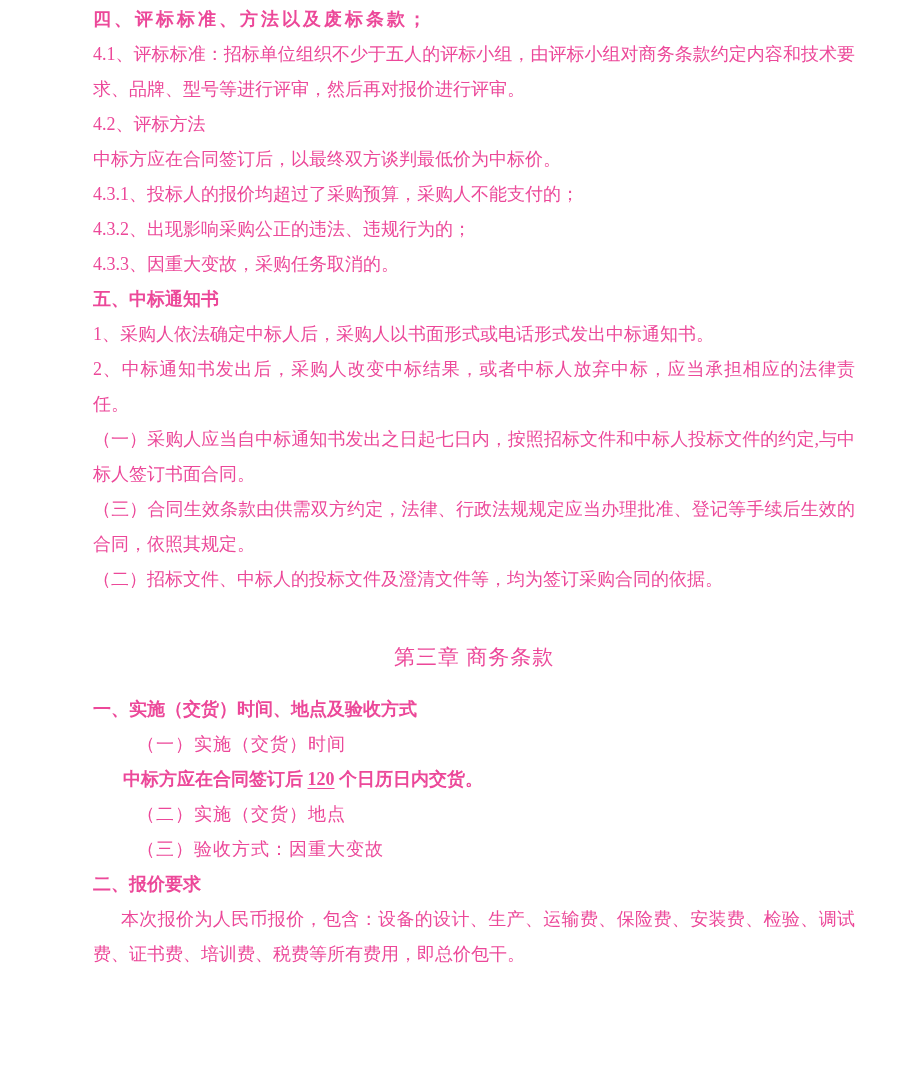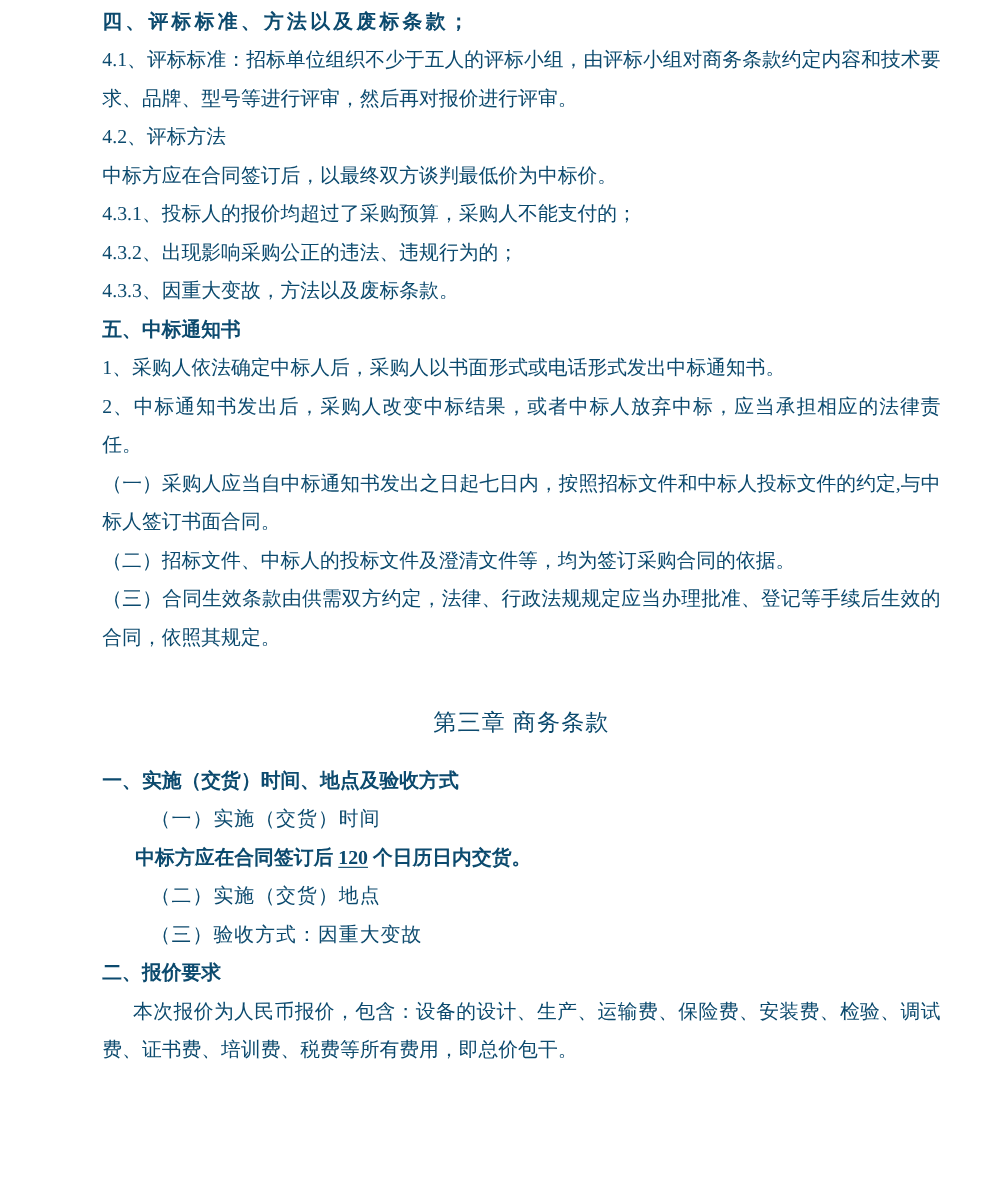--- a/index.html
+++ b/index.html
@@ -19,21 +19,21 @@
   .content {
     margin-left: 93px;
     width: 762px;
     padding-top: 2px;
   }
   .content p {
     margin: 0;
     font-size: 18px;
     line-height: 35px;
     text-align: justify;
-    color: #0c4a6e;
+    color: #ec4899;
   }
   .c-h {
     font-weight: bold;
     color: #161616;
   }
   .tracked {
     letter-spacing: 3px;
   }
   .c-chapter {
     font-weight: normal;
@@ -57,29 +57,29 @@
 
 <div class="page">
   <div class="content">
 
     <p class="c-h tracked">四、评标标准、方法以及废标条款；</p>
     <p>4.1、评标标准：招标单位组织不少于五人的评标小组，由评标小组对商务条款约定内容和技术要求、品牌、型号等进行评审，然后再对报价进行评审。</p>
     <p>4.2、评标方法</p>
     <p>中标方应在合同签订后，以最终双方谈判最低价为中标价。</p>
     <p>4.3.1、投标人的报价均超过了采购预算，采购人不能支付的；</p>
     <p>4.3.2、出现影响采购公正的违法、违规行为的；</p>
-    <p>4.3.3、因重大变故，方法以及废标条款。</p>
+    <p>4.3.3、因重大变故，采购任务取消的。</p>
 
     <p class="c-h">五、中标通知书</p>
     <p>1、采购人依法确定中标人后，采购人以书面形式或电话形式发出中标通知书。</p>
     <p>2、中标通知书发出后，采购人改变中标结果，或者中标人放弃中标，应当承担相应的法律责任。</p>
 
     <p>（一）采购人应当自中标通知书发出之日起七日内，按照招标文件和中标人投标文件的约定,与中标人签订书面合同。</p>
+    <p>（三）合同生效条款由供需双方约定，法律、行政法规规定应当办理批准、登记等手续后生效的合同，依照其规定。</p>
     <p>（二）招标文件、中标人的投标文件及澄清文件等，均为签订采购合同的依据。</p>
-    <p>（三）合同生效条款由供需双方约定，法律、行政法规规定应当办理批准、登记等手续后生效的合同，依照其规定。</p>
 
     <p class="c-chapter">第三章 商务条款</p>
 
     <p class="c-h">一、实施（交货）时间、地点及验收方式</p>
     <p class="c-i2">（一）实施（交货）时间</p>
     <p class="c-i1"><span>中标方应在合同签订后 </span><span class="u">120</span><span> 个日历日内交货。</span></p>
     <p class="c-i2">（二）实施（交货）地点</p>
     <p class="c-i2">（三）验收方式：因重大变故</p>
 
     <p class="c-h">二、报价要求</p>

